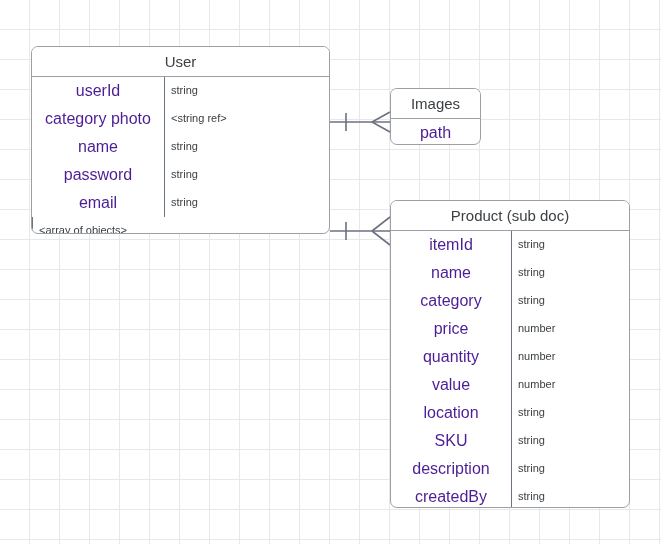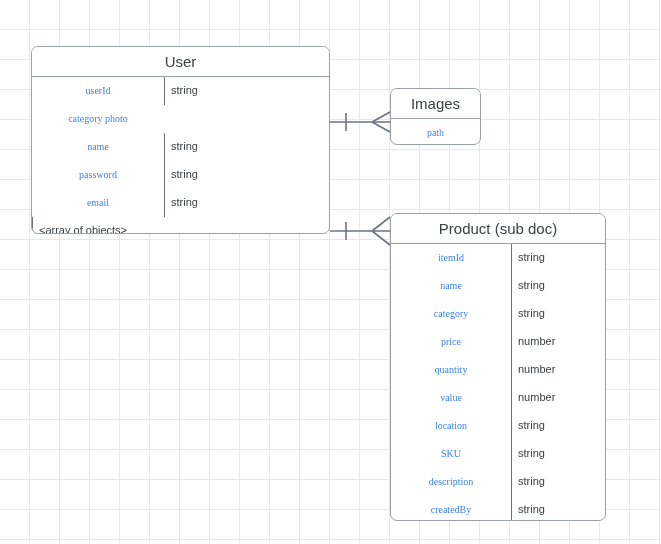--- a/index.html
+++ b/index.html
@@ -48,25 +48,24 @@
   .row {
     display: flex;
     height: 28px;
     align-items: center;
   }
   .cell-name {
     box-sizing: border-box;
     height: 28px;
     line-height: 27px;
     text-align: center;
-    font-size: 10px;
-    color: #3b82f6;
+    font-size: 16px;
+    color: #4c1d95;
     white-space: nowrap;
     overflow: hidden;
-    font-family: Liberation Serif, serif;
   }
   .cell-type {
     box-sizing: border-box;
     height: 28px;
     line-height: 27px;
     text-align: left;
     font-size: 11px;
     color: #3c4043;
     border-left: 1px solid #6b7280;
     padding-left: 6px;
@@ -74,21 +73,21 @@
     overflow: hidden;
     flex: 1 1 auto;
   }
   
   #entity-user { left: 31px; top: 46px; width: 299px; height: 188px; }
   #entity-user .cell-name { width: 132px; }
   
   #entity-images { left: 390px; top: 88px; width: 91px; height: 57px; }
   #entity-images .cell-name { width: 91px; border-left: none; text-align: center; padding-left: 0; }
   
-  #entity-product { left: 390px; top: 213px; width: 216px; height: 308px; }
+  #entity-product { left: 390px; top: 200px; width: 240px; height: 308px; }
   #entity-product .cell-name { width: 120px; }
 
   .connector {
     position: absolute;
     overflow: visible;
   }
   .connector svg { display: block; overflow: visible; }
 </style>
 </head>
 <body>
@@ -119,20 +118,21 @@
 
   <div class="entity" id="entity-user">
     <div class="entity-title">User</div>
     <div class="rows">
       <div class="row">
         <div class="cell-name">userId</div>
         <div class="cell-type">string</div>
       </div>
       <div class="row">
         <div class="cell-name">category photo</div>
+        <div class="cell-type">&lt;string ref&gt;</div>
       </div>
       <div class="row">
         <div class="cell-name">name</div>
         <div class="cell-type">string</div>
       </div>
       <div class="row">
         <div class="cell-name">password</div>
         <div class="cell-type">string</div>
       </div>
       <div class="row">

